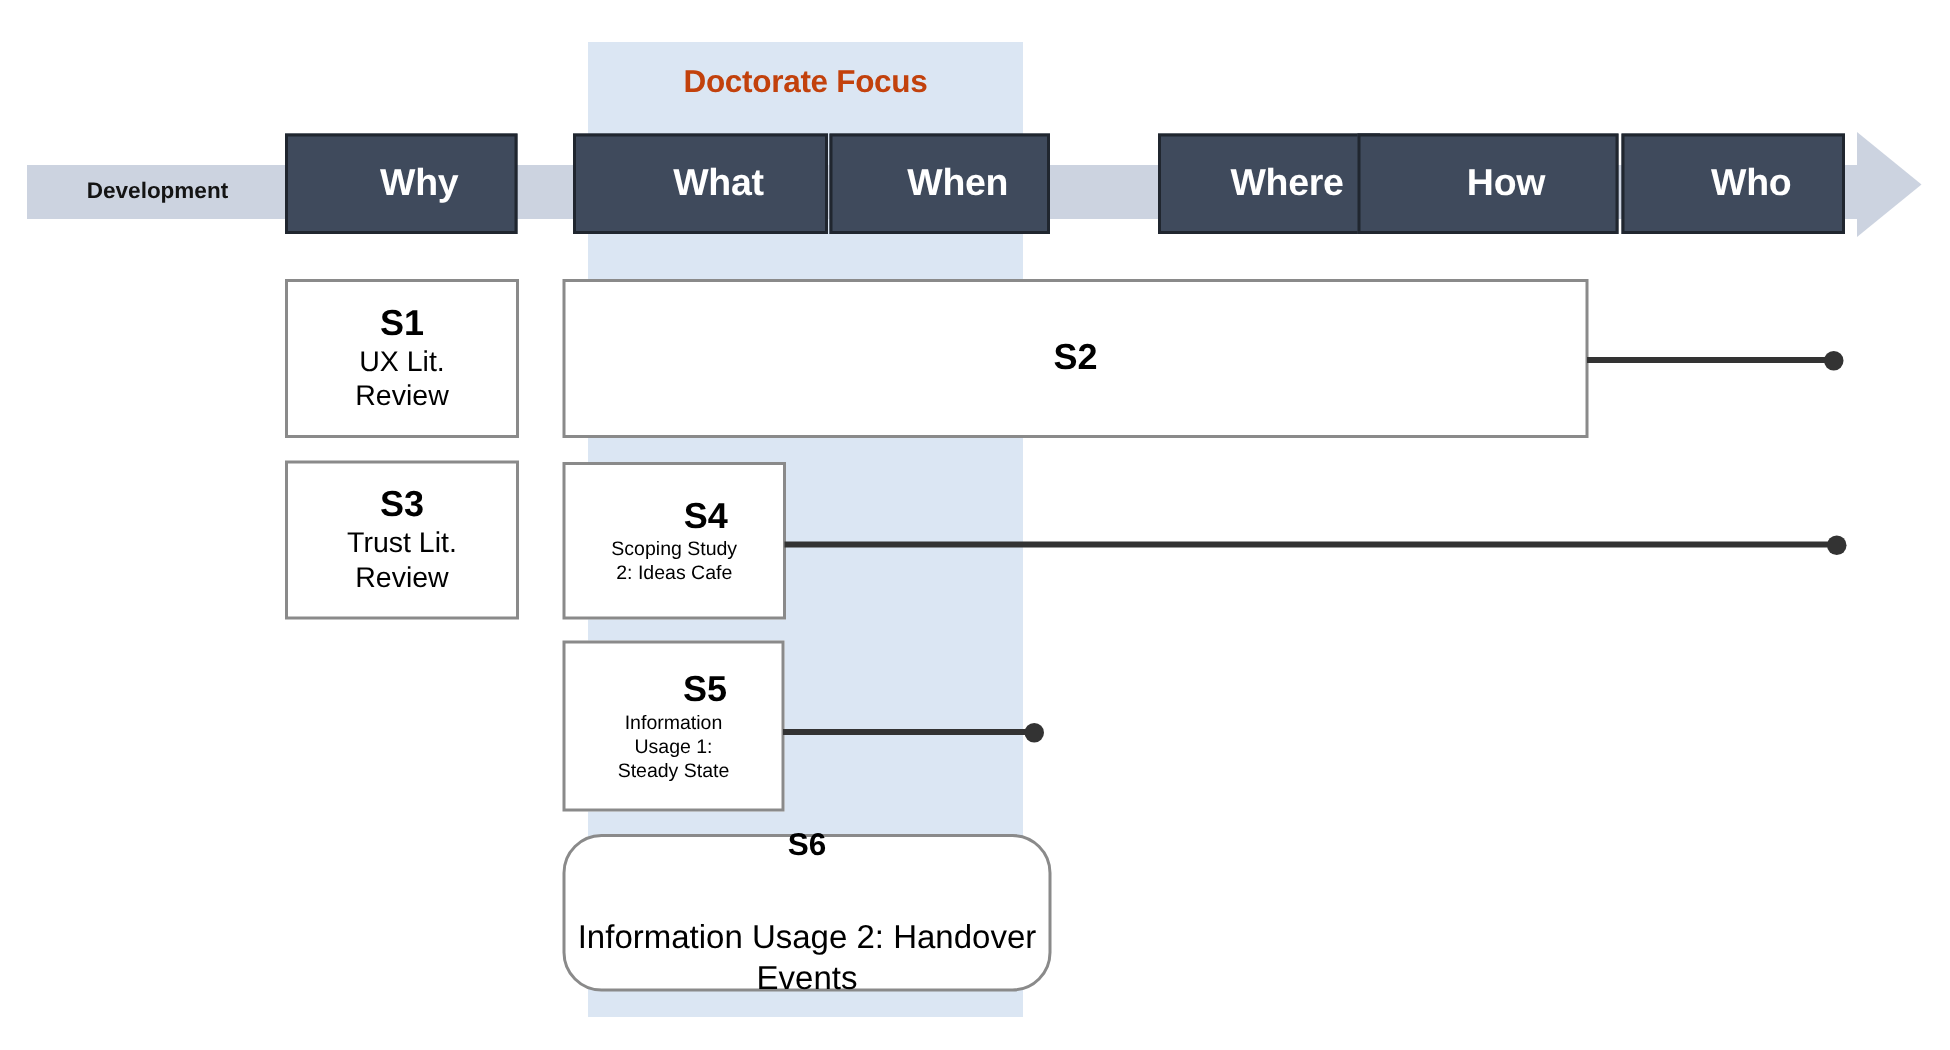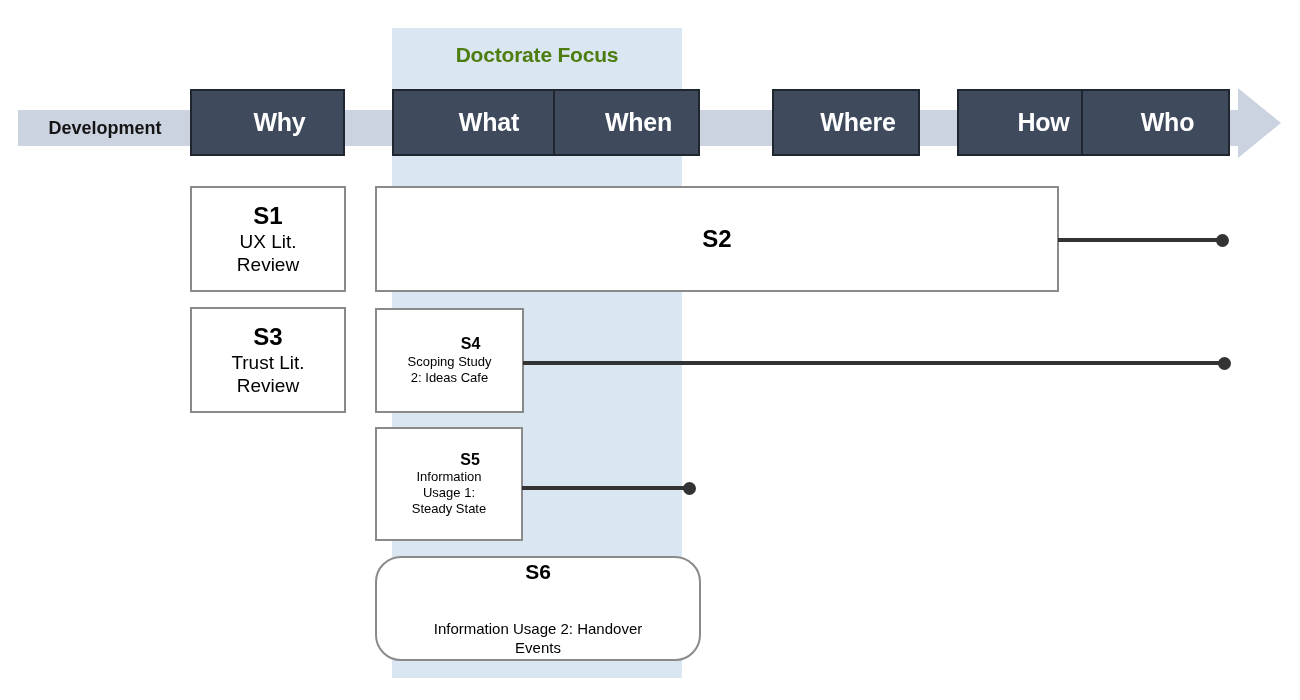--- a/index.html
+++ b/index.html
@@ -37,21 +37,21 @@
   .focus-label {
     position: absolute;
     left: 392px;
     top: 40px;
     width: 290px;
     height: 30px;
     line-height: 30px;
     text-align: center;
     font-size: 21px;
     font-weight: bold;
-    color: #4d7c0f;
+    color: #c2410c;
     letter-spacing: -0.2px;
     z-index: 3;
   }
 
   
   .arrow-band {
     position: absolute;
     left: 18px;
     top: 110px;
     width: 1222px;
@@ -71,21 +71,21 @@
     z-index: 1;
   }
   .dev-label {
     position: absolute;
     left: 22px;
     top: 110px;
     width: 166px;
     height: 36px;
     line-height: 36px;
     text-align: center;
-    font-size: 18px;
+    font-size: 15px;
     font-weight: bold;
     color: #141414;
     z-index: 3;
   }
 
   
   .stage-box {
     position: absolute;
     top: 89px;
     height: 67px;
@@ -124,22 +124,22 @@
   }
   .study-desc {
     color: #000000;
     line-height: 1.22;
   }
 
   
   .sz-lg .study-id   { font-size: 24px; }
   .sz-lg .study-desc { font-size: 19px; }
   .sz-md .study-id   { font-size: 21px; }
-  .sz-md .study-desc { font-size: 15px; margin-top: 36px; }
-  .sz-sm .study-id   { font-size: 16px; margin-left: 42px; }
+  .sz-md .study-desc { font-size: 22px; margin-top: 36px; }
+  .sz-sm .study-id   { font-size: 24px; margin-left: 42px; }
   .sz-sm .study-desc { font-size: 13px; text-align: center; }
 
   
   .connector {
     position: absolute;
     height: 4px;
     background: #333333;
     z-index: 2;
   }
   .connector-dot {
@@ -162,30 +162,30 @@
   <div class="arrow-head"></div>
 
   <div class="dev-label">Development</div>
 
   <div class="focus-label">Doctorate Focus</div>
 
   <div id="stage-boxes">
       <div class="stage-box" style="left: 190px; width: 155px;">
         <span>Why</span>
       </div>
-      <div class="stage-box" style="left: 392px; width: 170px;">
+      <div class="stage-box" style="left: 382px; width: 170px;">
         <span>What</span>
       </div>
       <div class="stage-box" style="left: 553px; width: 147px;">
         <span>When</span>
       </div>
       <div class="stage-box" style="left: 729px; width: 148px; margin-left: 43px;">
         <span>Where</span>
       </div>
-      <div class="stage-box" style="left: 957px; width: 149px;">
+      <div class="stage-box" style="left: 905px; width: 174px;">
         <span>How</span>
       </div>
       <div class="stage-box" style="left: 1081px; width: 149px;">
         <span>Who</span>
       </div>
     </div>
 
   <div id="study-boxes">
       <div class="study-box sz-lg" style="left: 190px; top: 186px; width: 156px; height: 106px;">
         <div class="study-id">S1</div>

